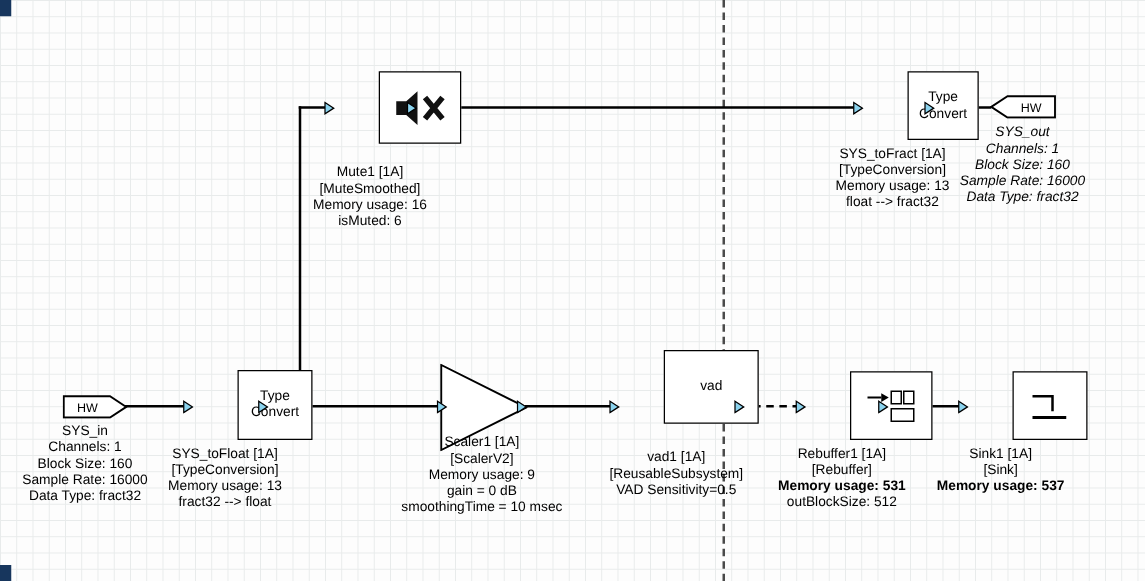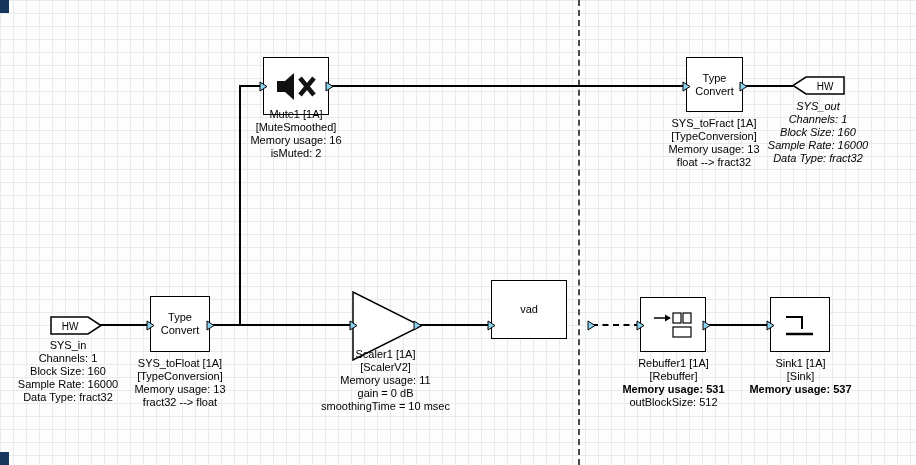--- a/index.html
+++ b/index.html
@@ -14,21 +14,21 @@
   }
   .divider {
     position:absolute; top:0; bottom:0; width:0;
     border-left:2px dashed #4a4a4a; z-index:1;
   }
   .wire { position:absolute; background:#000; z-index:2; }
   .wire.dashed { background:none; border-top:2px dashed #000; height:0; }
   .block {
     position:absolute; background:#fff; border:1px solid #000;
     display:flex; align-items:center; justify-content:center;
-    z-index:3; font-size:11px; line-height:13px; text-align:center; color:#000;
+    z-index:3; font-size:11px; line-height:13px; text-align:center; color:#000;margin-left:40px;
   }
   .svgblock { position:absolute; z-index:3; }
   .pin { position:absolute; z-index:5; }
   .caption {
     position:absolute; z-index:4; font-size:11px; line-height:13px;
     text-align:center; color:#000; pointer-events:none;
   }
   .caption .bold { font-weight:bold; }
   .corner { position:absolute; background:#17365d; z-index:6; }
   svg text { font-family:"Liberation Sans", sans-serif; }
@@ -151,35 +151,40 @@
     <div>Data Type: fract32</div>
   </div>
 
   <div class="caption" style="left:115px;top:357px;width:130px;">
     <div>SYS_toFloat [1A]</div>
     <div>[TypeConversion]</div>
     <div>Memory usage: 13</div>
     <div>fract32 --&gt; float</div>
   </div>
 
-  <div class="caption" style="left:221px;top:108px;width:150px;">
+  <div class="caption" style="left:221px;top:132px;width:150px;">
     <div>Mute1 [1A]</div>
     <div>[MuteSmoothed]</div>
     <div>Memory usage: 16</div>
-    <div>isMuted: 2</div>
+    <div>isMuted: 6</div>
   </div>
 
   <div class="caption" style="left:298px;top:348px;width:175px;">
     <div>Scaler1 [1A]</div>
     <div>[ScalerV2]</div>
-    <div>Memory usage: 11</div>
+    <div>Memory usage: 9</div>
     <div>gain = 0 dB</div>
     <div>smoothingTime = 10 msec</div>
   </div>
 
+  <div class="caption" style="left:466px;top:360px;width:150px;">
+    <div>vad1 [1A]</div>
+    <div>[ReusableSubsystem]</div>
+    <div>VAD Sensitivity=0.5</div>
+  </div>
 
   <div class="caption" style="left:606px;top:357px;width:135px;">
     <div>Rebuffer1 [1A]</div>
     <div>[Rebuffer]</div>
     <div class="bold">Memory usage: 531</div>
     <div>outBlockSize: 512</div>
   </div>
 
   <div class="caption" style="left:733px;top:357px;width:135px;">
     <div>Sink1 [1A]</div>

